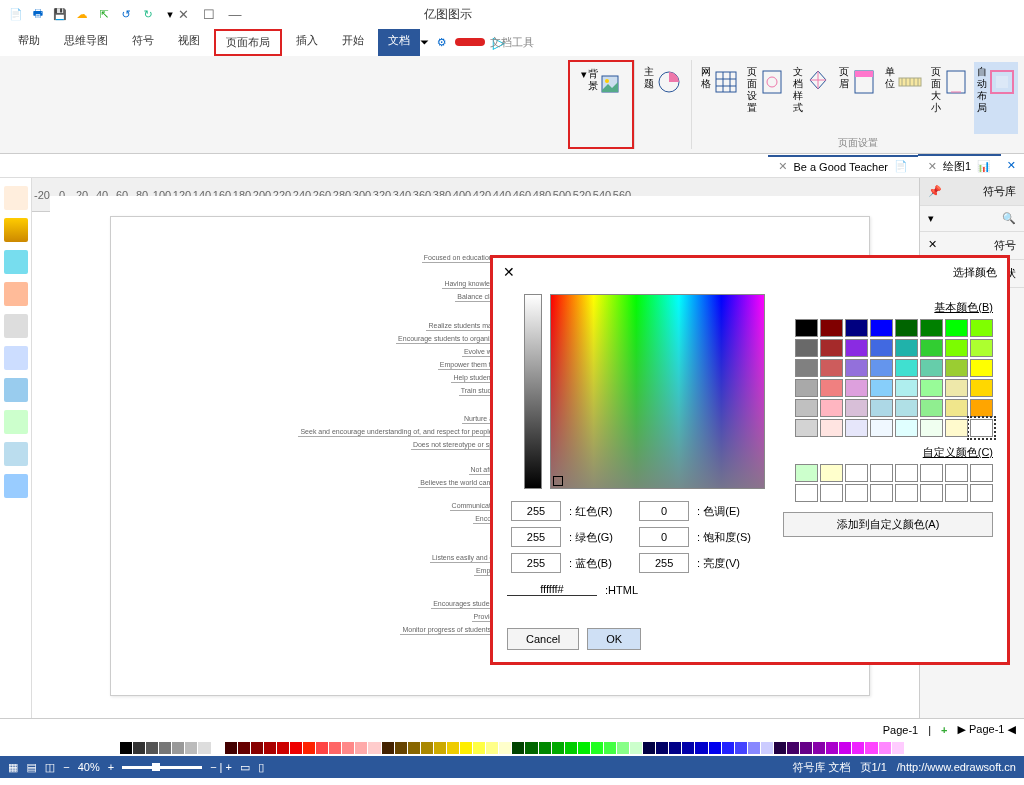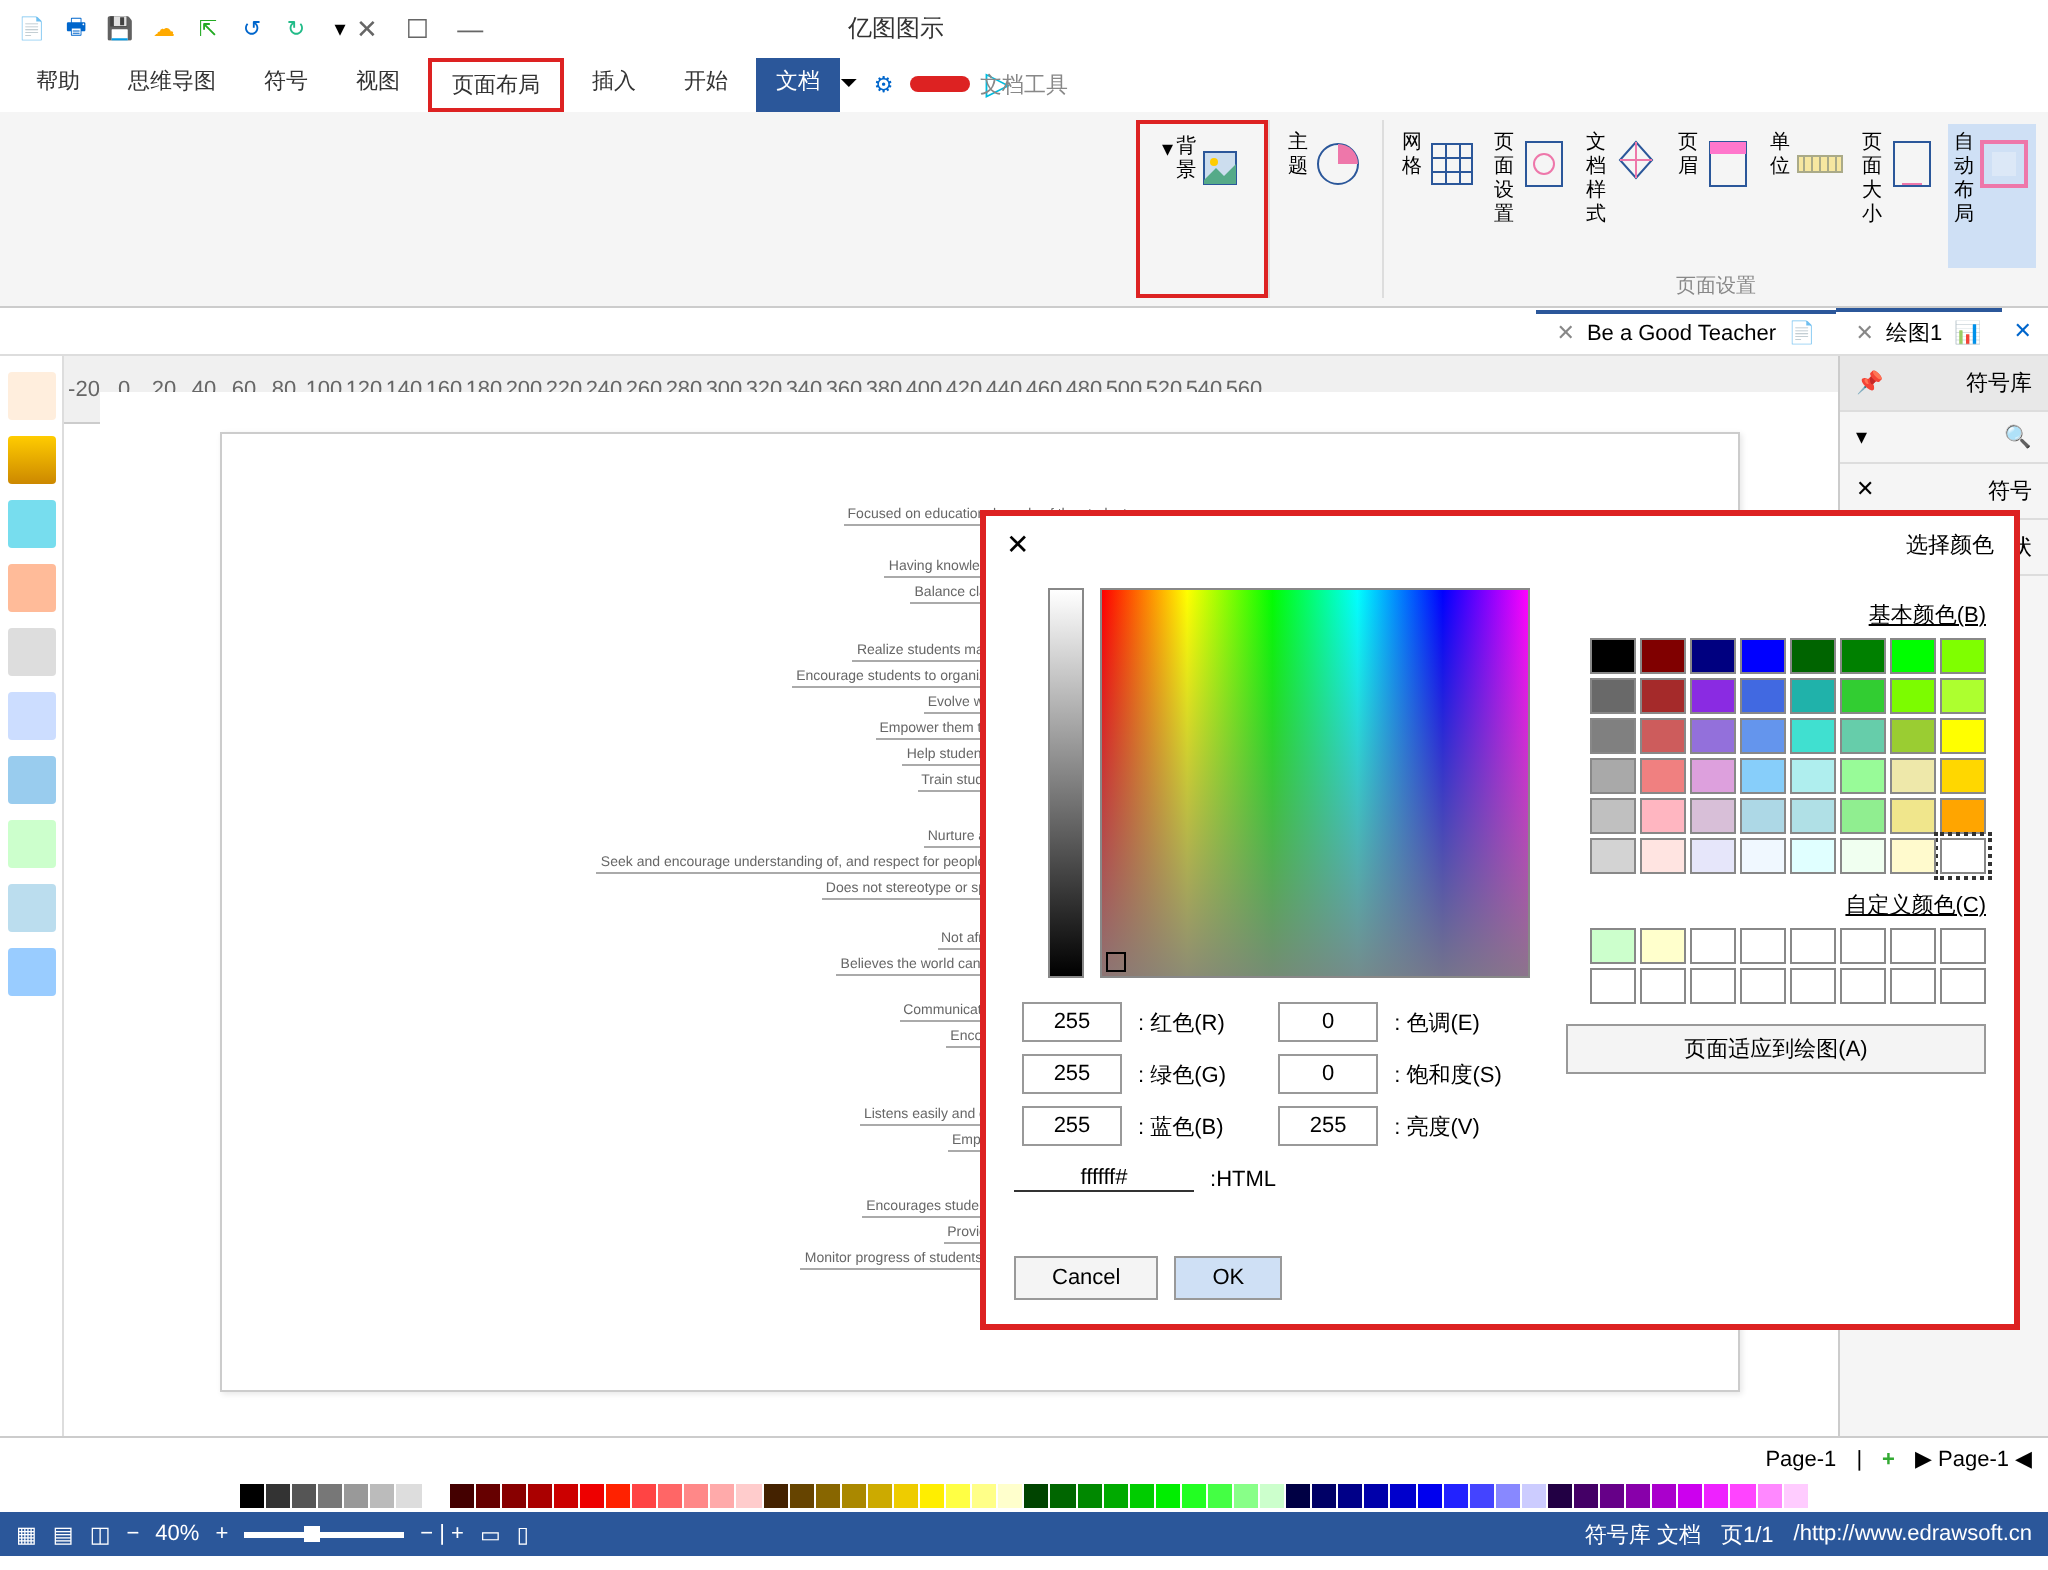--- a/index.html
+++ b/index.html
@@ -498,21 +498,21 @@
           <div class="swatch" style="background: rgb(204, 255, 204);"></div>
           <div class="swatch" style="background: rgb(255, 255, 255);"></div>
           <div class="swatch" style="background: rgb(255, 255, 255);"></div>
           <div class="swatch" style="background: rgb(255, 255, 255);"></div>
           <div class="swatch" style="background: rgb(255, 255, 255);"></div>
           <div class="swatch" style="background: rgb(255, 255, 255);"></div>
           <div class="swatch" style="background: rgb(255, 255, 255);"></div>
           <div class="swatch" style="background: rgb(255, 255, 255);"></div>
           <div class="swatch" style="background: rgb(255, 255, 255);"></div>
         </div>
-      <div class="btn" style="margin-top:10px">页面适应到绘图(A)</div>
+      <div class="btn" style="margin-top:10px">添加到自定义颜色(A)</div>
     </div>
     <div class="dlg-left" style="display:flex;flex-direction:column">
       <div style="display:flex">
         <div class="gradient">
             <div class="marker"></div>
           </div>
         <div class="lum"></div>
       </div>
       <div class="inputs">
         <label>色调(E) :</label>

